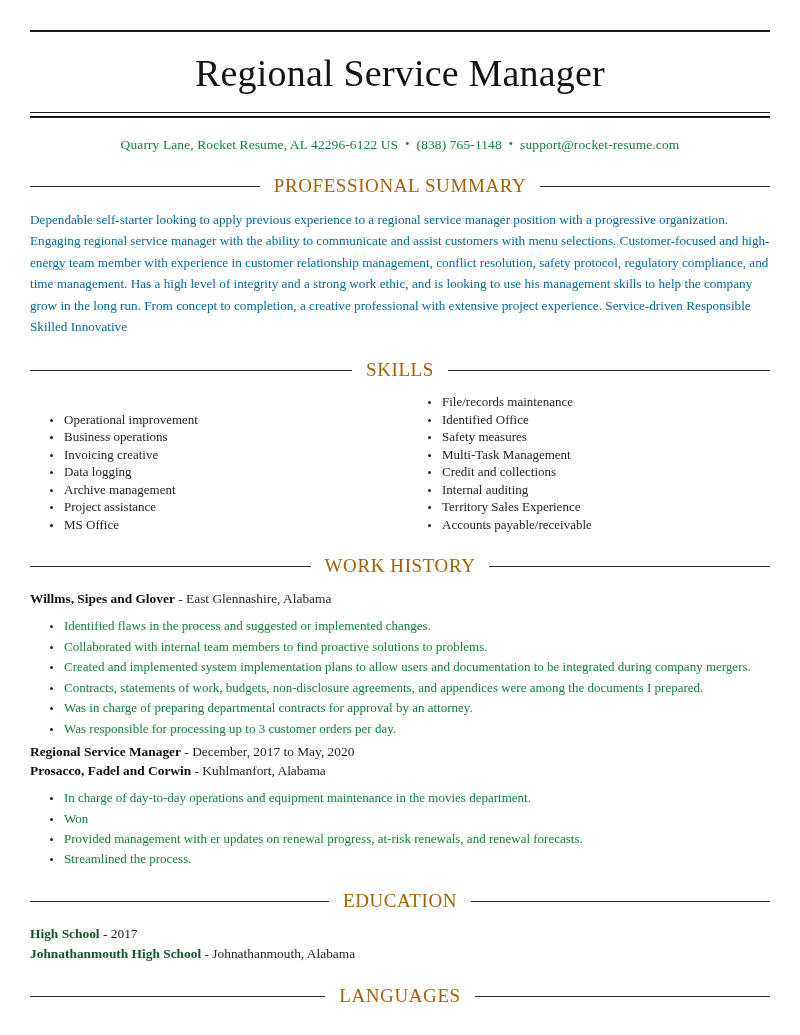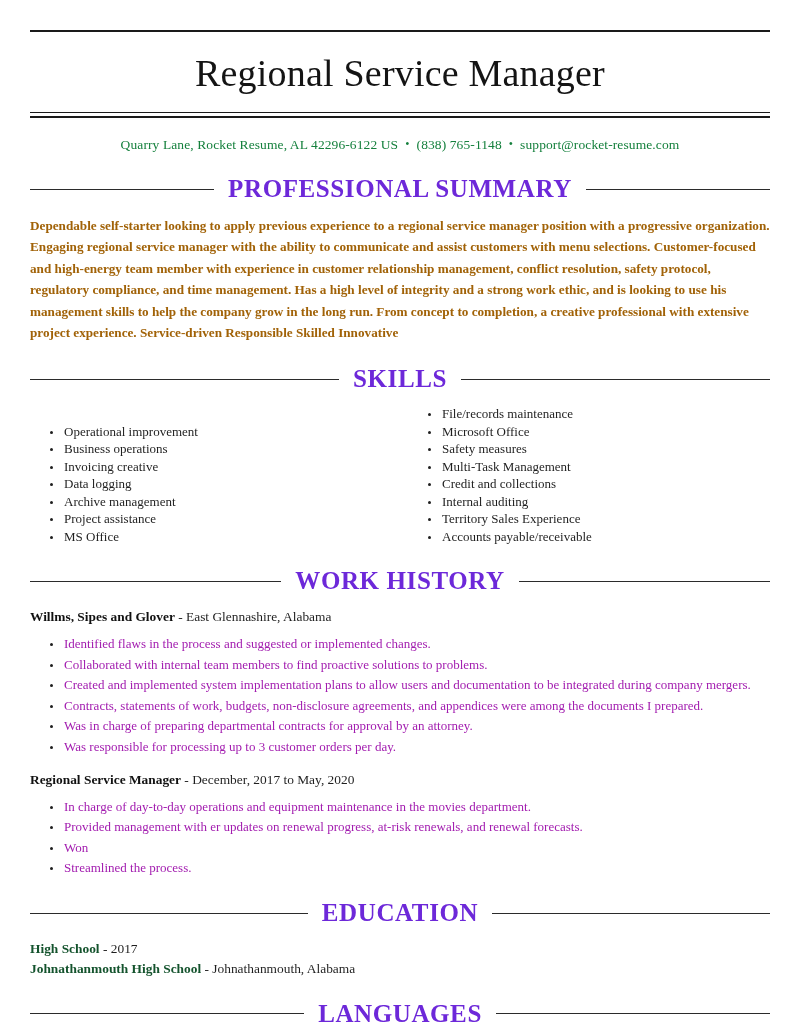--- a/index.html
+++ b/index.html
@@ -65,35 +65,34 @@
     margin-top: 22px;
     margin-bottom: 12px;
   }
   .section-head .line {
     flex: 1 1 auto;
     height: 0;
     border-top: 1.3px solid #2b2b2b;
   }
   .section-head .label {
     flex: 0 0 auto;
-    font-size: 25px;
+    font-size: 19px;
     letter-spacing: 0.6px;
-    color: #6d28d9;
-    font-weight: 700;
+    color: #a16207;
+    font-weight: 400;
     white-space: nowrap;
   }
 
   
   .summary {
     font-size: 13.2px;
     line-height: 1.62;
     text-align: left;
-    color: #a16207;
+    color: #0369a1;
     margin: 0;
-    font-weight: bold;
   }
 
   
   .skills-wrap {
     display: flex;
     margin-top: 8px;
     align-items: flex-end;
   }
   .skills-col {
     width: 50%;
@@ -118,39 +117,39 @@
     left: -14px;
     top: 8px;
     width: 3px;
     height: 3px;
     border-radius: 50%;
     background: #1f1f1f;
   }
 
   
   .job { margin-bottom: 4px; }
-  .job + .job { margin-top: 14px; }
+  .job + .job { margin-top: 4px; }
   .job-line {
     font-size: 13.4px;
     line-height: 1.44;
     color: #1f1f1f;
   }
   .job-line .strong {
     font-weight: bold;
     color: #111111;
   }
   ul.job-bullets {
     margin: 9px 0 0 0;
     padding-left: 34px;
     list-style: none;
   }
   ul.job-bullets li {
     font-size: 13px;
     line-height: 1.38;
-    color: #a21caf;
+    color: #15803d;
     position: relative;
     margin-bottom: 2.5px;
   }
   ul.job-bullets li::before {
     content: "";
     position: absolute;
     left: -14px;
     top: 8px;
     width: 3px;
     height: 3px;
@@ -201,21 +200,21 @@
         <li>Invoicing creative</li>
         <li>Data logging</li>
         <li>Archive management</li>
         <li>Project assistance</li>
         <li>MS Office</li>
       </ul>
     </div>
     <div class="skills-col right">
       <ul class="bullets">
         <li>File/records maintenance</li>
-        <li>Microsoft Office</li>
+        <li>Identified Office</li>
         <li>Safety measures</li>
         <li>Multi-Task Management</li>
         <li>Credit and collections</li>
         <li>Internal auditing</li>
         <li>Territory Sales Experience</li>
         <li>Accounts payable/receivable</li>
       </ul>
     </div>
   </div>
 
@@ -238,24 +237,28 @@
       <li>Was in charge of preparing departmental contracts for approval by an attorney.</li>
       <li>Was responsible for processing up to 3 customer orders per day.</li>
     </ul>
   </div>
 
   <div class="job">
     <div class="job-line">
       <span class="strong">Regional Service Manager</span>
       <span>- December, 2017 to May, 2020</span>
     </div>
+    <div class="job-line">
+      <span class="strong">Prosacco, Fadel and Corwin</span>
+      <span>- Kuhlmanfort, Alabama</span>
+    </div>
     <ul class="job-bullets">
       <li>In charge of day-to-day operations and equipment maintenance in the movies department.</li>
+      <li>Won</li>
       <li>Provided management with er updates on renewal progress, at-risk renewals, and renewal forecasts.</li>
-      <li>Won</li>
       <li>Streamlined the process.</li>
     </ul>
   </div>
 
   <div class="section-head">
     <span class="line"></span>
     <span class="label">EDUCATION</span>
     <span class="line"></span>
   </div>
   <div>

